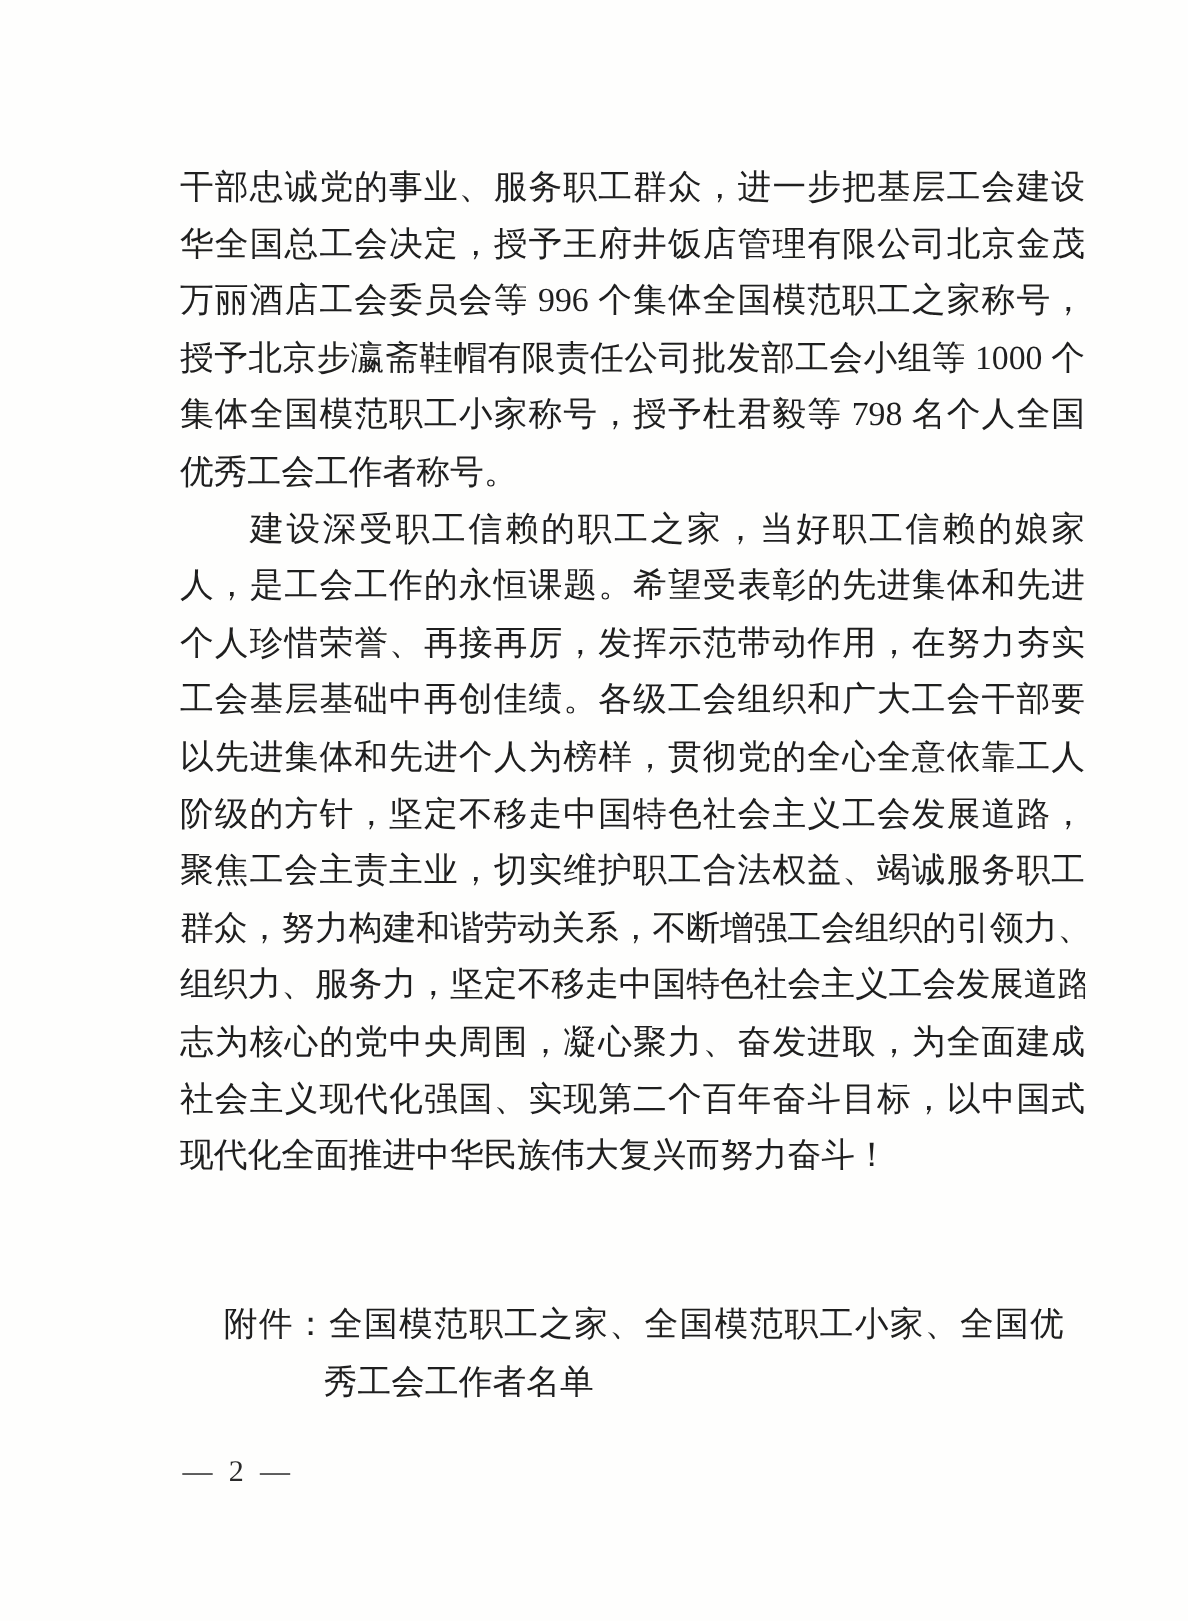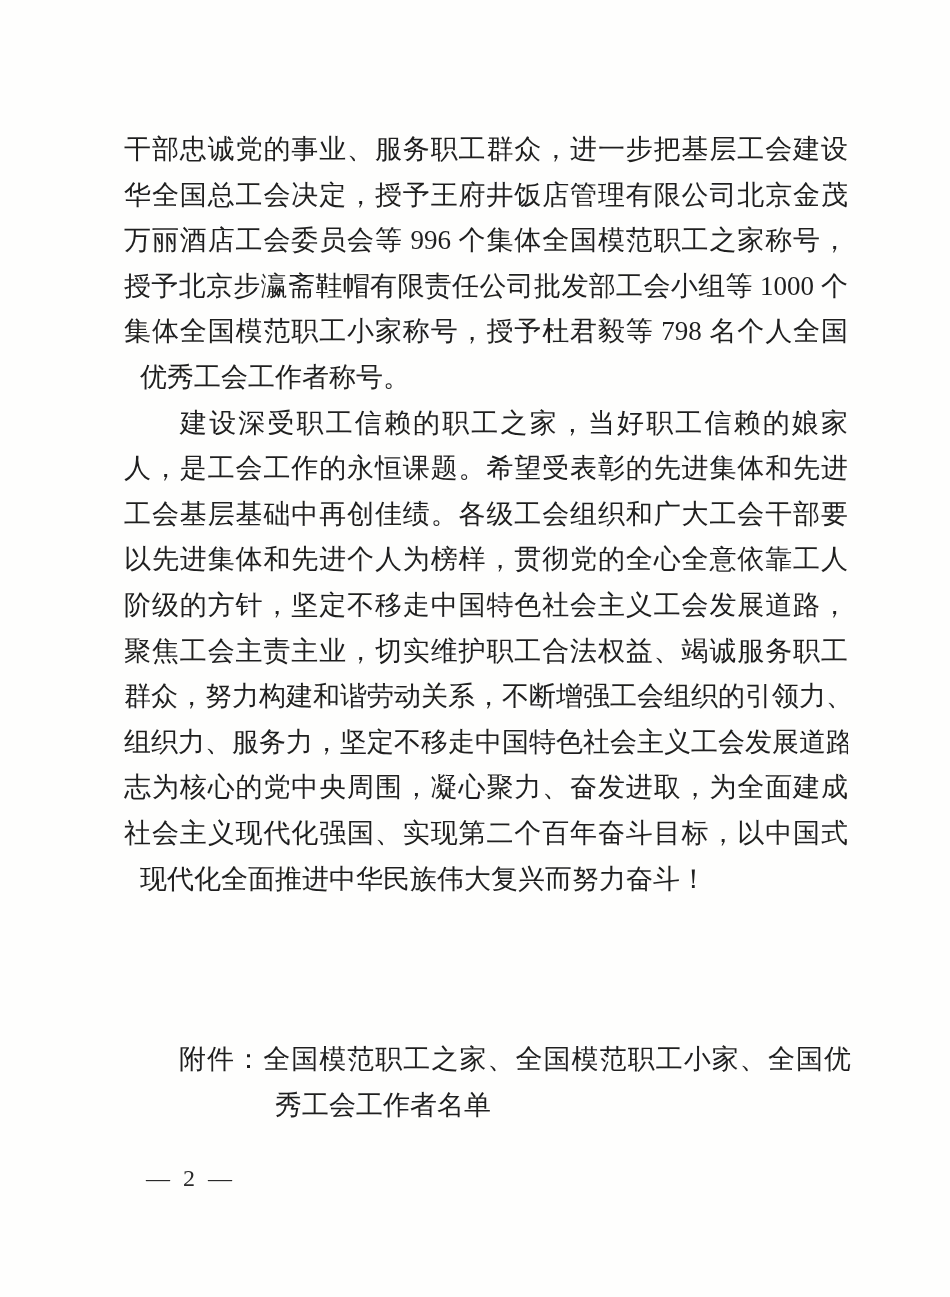--- a/index.html
+++ b/index.html
@@ -15,37 +15,36 @@
     font-family: "Liberation Serif", "DejaVu Serif", serif;
   }
   .page {
     position: absolute;
     inset: 0;
     background: #fefefd;
     color: #1f1f1f;
   }
   .doc-body {
     position: absolute;
-    left: 124px;
+    left: 144px;
     top: 127px;
     width: 724px;
     font-size: 27px;
     line-height: 45.6px;
   }
   .line {
     height: 45.6px;
     overflow: hidden;
     text-align: justify;
     text-align-last: justify;
     text-justify: inter-character;
     white-space: nowrap;
   }
   .line.end {
     text-align-last: left;
-    margin-left: 16px;
   }
   .line.ind {
     padding-left: 56px;
   }
   .attachment {
     position: absolute;
     left: 127px;
     top: 1037px;
     width: 724px;
     font-size: 27px;
@@ -80,20 +79,21 @@
       <div class="line">华全国总工会决定，授予王府井饭店管理有限公司北京金茂</div>
       <div class="line">万丽酒店工会委员会等 996 个集体全国模范职工之家称号，</div>
       <div class="line">授予北京步瀛斋鞋帽有限责任公司批发部工会小组等 1000 个</div>
       <div class="line">集体全国模范职工小家称号，授予杜君毅等 798 名个人全国</div>
       <div class="line end">优秀工会工作者称号。</div>
     </div>
 
     <div>
       <div class="line ind">建设深受职工信赖的职工之家，当好职工信赖的娘家</div>
       <div class="line">人，是工会工作的永恒课题。希望受表彰的先进集体和先进</div>
+      <div class="line">个人珍惜荣誉、再接再厉，发挥示范带动作用，在努力夯实</div>
       <div class="line">工会基层基础中再创佳绩。各级工会组织和广大工会干部要</div>
       <div class="line">以先进集体和先进个人为榜样，贯彻党的全心全意依靠工人</div>
       <div class="line">阶级的方针，坚定不移走中国特色社会主义工会发展道路，</div>
       <div class="line">聚焦工会主责主业，切实维护职工合法权益、竭诚服务职工</div>
       <div class="line">群众，努力构建和谐劳动关系，不断增强工会组织的引领力、</div>
       <div class="line">组织力、服务力，坚定不移走中国特色社会主义工会发展道路</div>
       <div class="line">志为核心的党中央周围，凝心聚力、奋发进取，为全面建成</div>
       <div class="line">社会主义现代化强国、实现第二个百年奋斗目标，以中国式</div>
       <div class="line end">现代化全面推进中华民族伟大复兴而努力奋斗！</div>
     </div>

